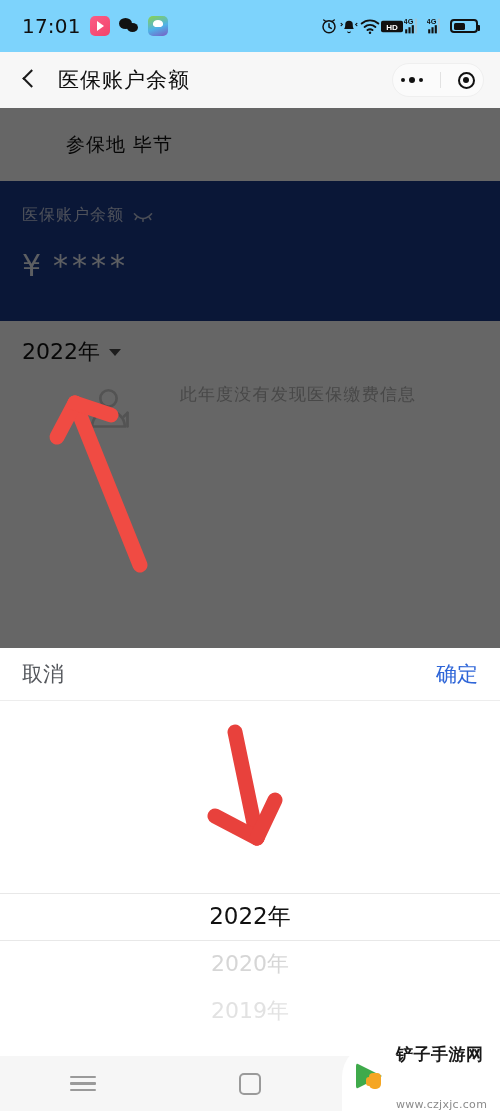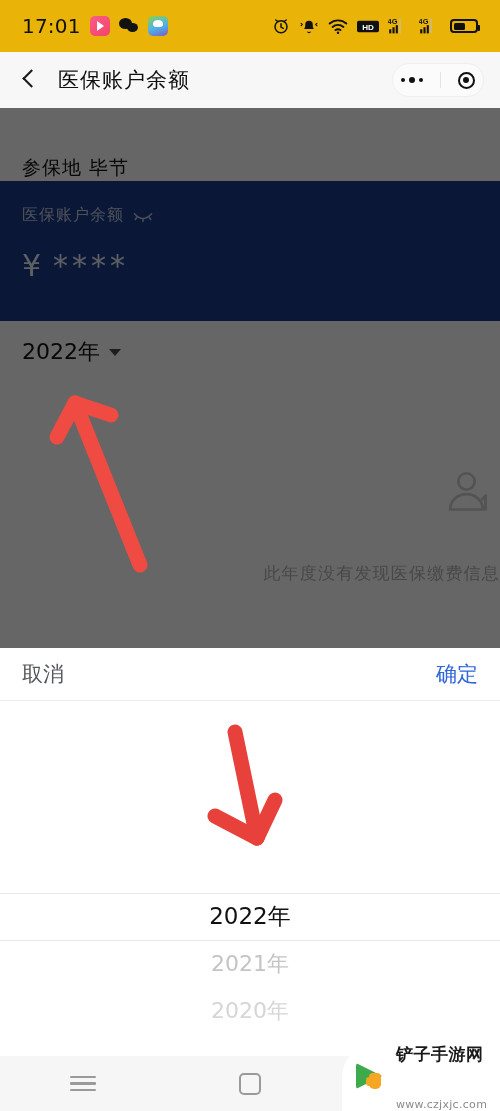--- a/index.html
+++ b/index.html
@@ -6,38 +6,38 @@
   html, body {
     width:500px; height:1111px;
     font-family:"DejaVu Sans","Liberation Sans",sans-serif;
     background:#ffffff; overflow:hidden;
   }
   #screen { position:relative; width:500px; height:1111px; overflow:hidden; background:#fff; }
 
   
   .statusbar {
     position:absolute; top:0; left:0; width:500px; height:52px;
-    background:#eab308; display:flex; align-items:center;
+    background:#7dd3fc; display:flex; align-items:center;
     padding:0 22px;
   }
   .sb-left { display:flex; align-items:center; gap:9px; }
   .sb-time { font-size:20px; color:#101010; font-weight:500; letter-spacing:0.2px; }
   .appicon { width:20px; height:20px; border-radius:5px; display:inline-block;
              position:relative; flex:0 0 auto; }
   .ai-douyin { background:linear-gradient(145deg,#fb5d86,#f2436b); }
   .ai-douyin::after{ content:""; position:absolute; left:7px; top:5px;
         border-left:7px solid #fff; border-top:5px solid transparent; border-bottom:5px solid transparent; }
   .ai-wechat { background:transparent; }
   .ai-wechat .b1, .ai-wechat .b2 { position:absolute; background:#121212; border-radius:50%; }
   .ai-wechat .b1 { width:13px; height:11px; left:0; top:2px; }
   .ai-wechat .b2 { width:11px; height:9px; left:8px; top:7px; }
   .ai-misc { background:linear-gradient(160deg,#8bd24b 0%,#4fb3e8 55%,#7a5cc4 100%); }
   .ai-misc::after{ content:""; position:absolute; left:5px; top:4px; width:10px; height:7px;
         background:#fff; border-radius:50% 50% 40% 40%; }
-  .sb-right { margin-left:auto; display:flex; align-items:center; gap:9px; }
+  .sb-right { margin-left:auto; display:flex; align-items:center; gap:1px; }
   .sicon { display:block; }
   .battery { width:28px; height:14px; border:2px solid #111; border-radius:4px;
              position:relative; display:flex; align-items:center; padding:1.5px; }
   .battery::after { content:""; position:absolute; right:-4px; top:4px; width:2px; height:6px;
              background:#111; border-radius:0 1px 1px 0; }
   .battery .fill { width:55%; height:100%; background:#111; border-radius:1.5px; }
 
   
   .navbar {
     position:absolute; top:52px; left:0; width:500px; height:56px;
@@ -58,36 +58,36 @@
   .cap-dots { display:flex; gap:4px; align-items:center; }
   .cap-dots i { width:4px; height:4px; border-radius:50%; background:#111; display:block; }
   .cap-dots i.mid { width:6px; height:6px; }
   .cap-div { width:1px; height:16px; background:#e2e2e2; }
   .cap-target { width:17px; height:17px; border-radius:50%; border:2.5px solid #111;
                 display:flex; align-items:center; justify-content:center; }
   .cap-target span { width:6px; height:6px; border-radius:50%; background:#111; display:block; }
 
   
   .app-body { position:absolute; top:108px; left:0; width:500px; height:560px; background:#fff; }
-  .region-bar { height:73px; background:#ffffff; display:flex; align-items:flex-end; padding:0 22px; }
+  .region-bar { height:73px; background:#ffffff; display:flex; align-items:center; padding:0 22px;margin-left:44px; }
   .region-text { font-size:19px; color:#111; letter-spacing:1px; }
 
   .balance-card { height:140px; background:#1b3b8b; padding:24px 22px 4px 22px; }
   .bal-label-row { display:flex; align-items:center; gap:8px; }
   .bal-label { font-size:16px; color:#c3cbe0; letter-spacing:1px; }
   .bal-amount { margin-top:22px; font-size:30px; color:#e9edf5; letter-spacing:4px; display:flex; align-items:center; gap:8px; }
 
   .year-row { height:62px; background:#fff; display:flex; align-items:center; padding:0 22px; }
   .year-sel { display:flex; align-items:center; gap:9px; cursor:pointer; }
   .year-sel-text { font-size:22px; color:#131313; }
   .caret-down { width:0; height:0; border-left:6px solid transparent; border-right:6px solid transparent;
                 border-top:7px solid #4a4a4a; }
   .year-summary { margin-left:auto; font-size:17px; color:#8d8d8d; letter-spacing:0.5px; }
 
-  .empty-state { height:285px; display:flex; flex-direction:column; align-items:flex-end;
+  .empty-state { height:285px; display:flex; flex-direction:row; align-items:flex-start;
                  justify-content:center; background:#fff; gap:38px; }
   .empty-text { font-size:17px; color:#b3b3b3; letter-spacing:1.2px; }
 
   .dim-overlay { position:absolute; top:108px; left:0; width:500px; height:560px;
                  background:rgba(0,0,0,0.60); pointer-events:none; }
 
   
   .sheet { position:absolute; top:648px; left:0; width:500px; height:388px; background:#fff; }
   .sheet-toolbar { height:53px; display:flex; align-items:center; justify-content:space-between;
                    padding:0 22px; border-bottom:1px solid #ededed; }
@@ -249,21 +249,20 @@
   </svg>
 
   <div class="sheet">
     <div class="sheet-toolbar">
       <span class="btn-cancel">取消</span>
       <span class="btn-confirm">确定</span>
     </div>
     <div class="picker">
       <div class="picker-list" style="top:192px;">
         <div class="pk-item sel">2022年</div>
-        <div class="pk-item" style="color:#c4c4c4;">2021年</div>
         <div class="pk-item" style="color:#d6d6d6;">2020年</div>
         <div class="pk-item" style="color:#e2e2e2;">2019年</div>
       </div>
       <div class="pk-band-top"></div>
       <div class="pk-band-bot"></div>
     </div>
   </div>
 
   <svg class="arrow-svg" style="left:195px; top:718px;" width="115" height="145" viewBox="0 0 115 145">
     <path d="M40 14 L62 120" stroke="#e8413c" stroke-width="15" stroke-linecap="round" fill="none"></path>

